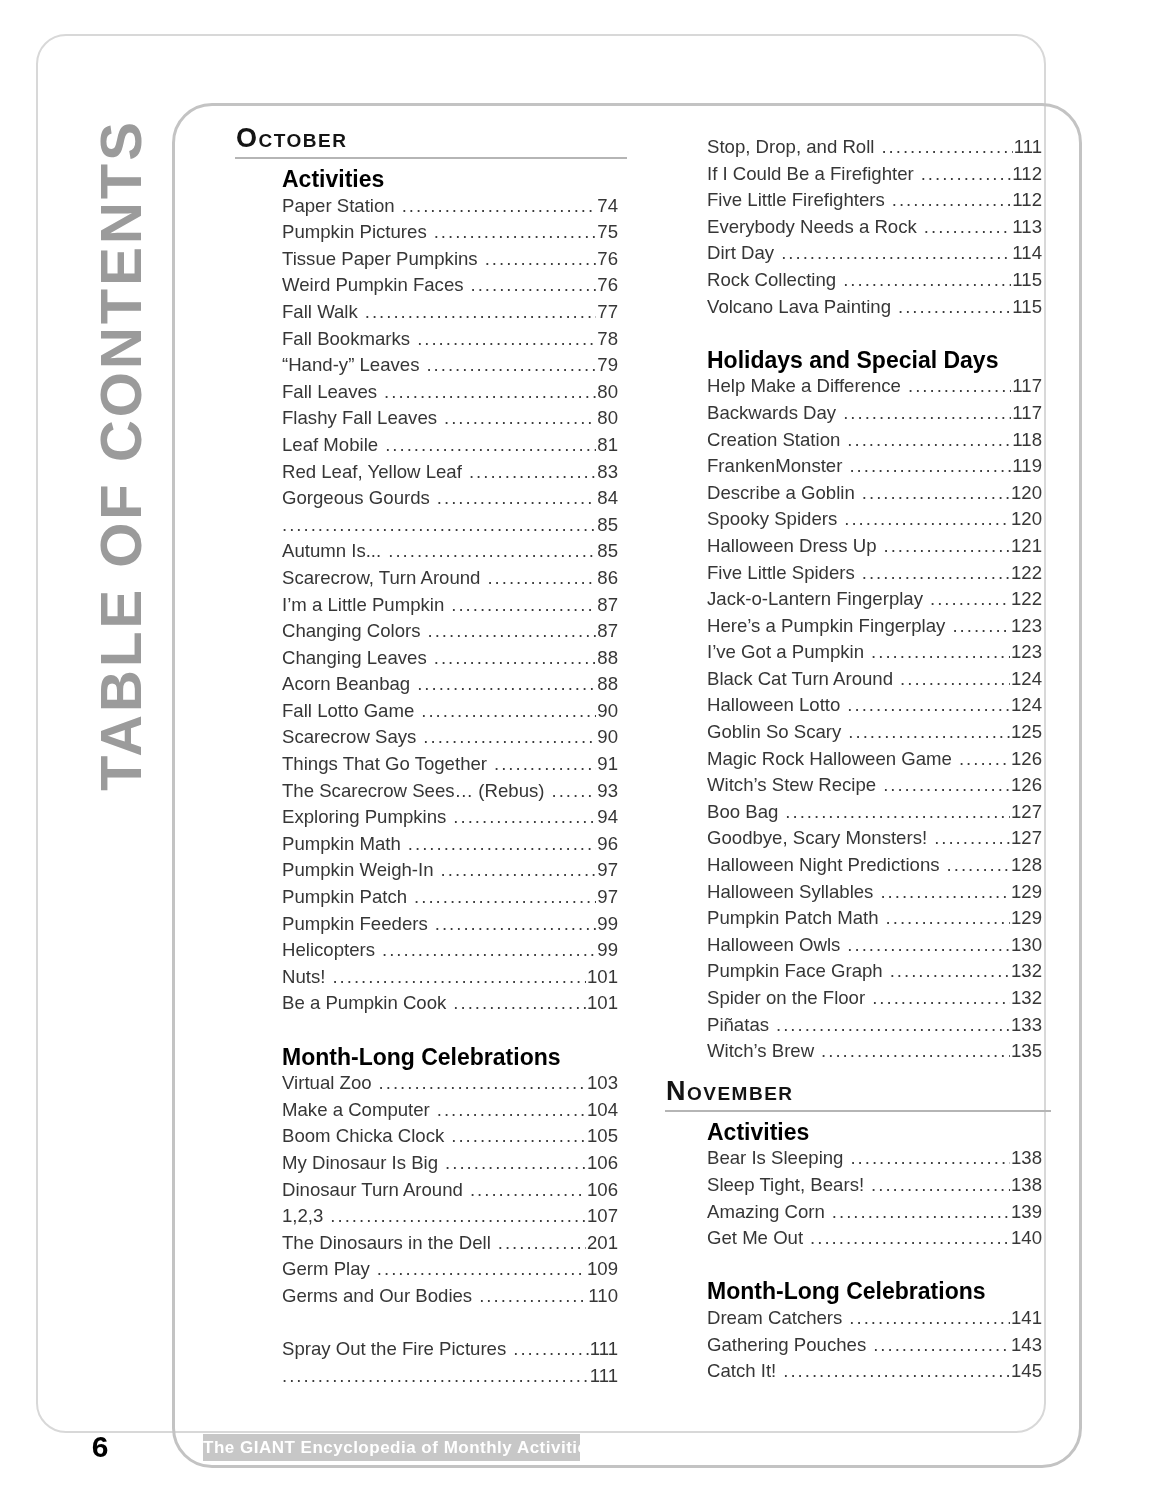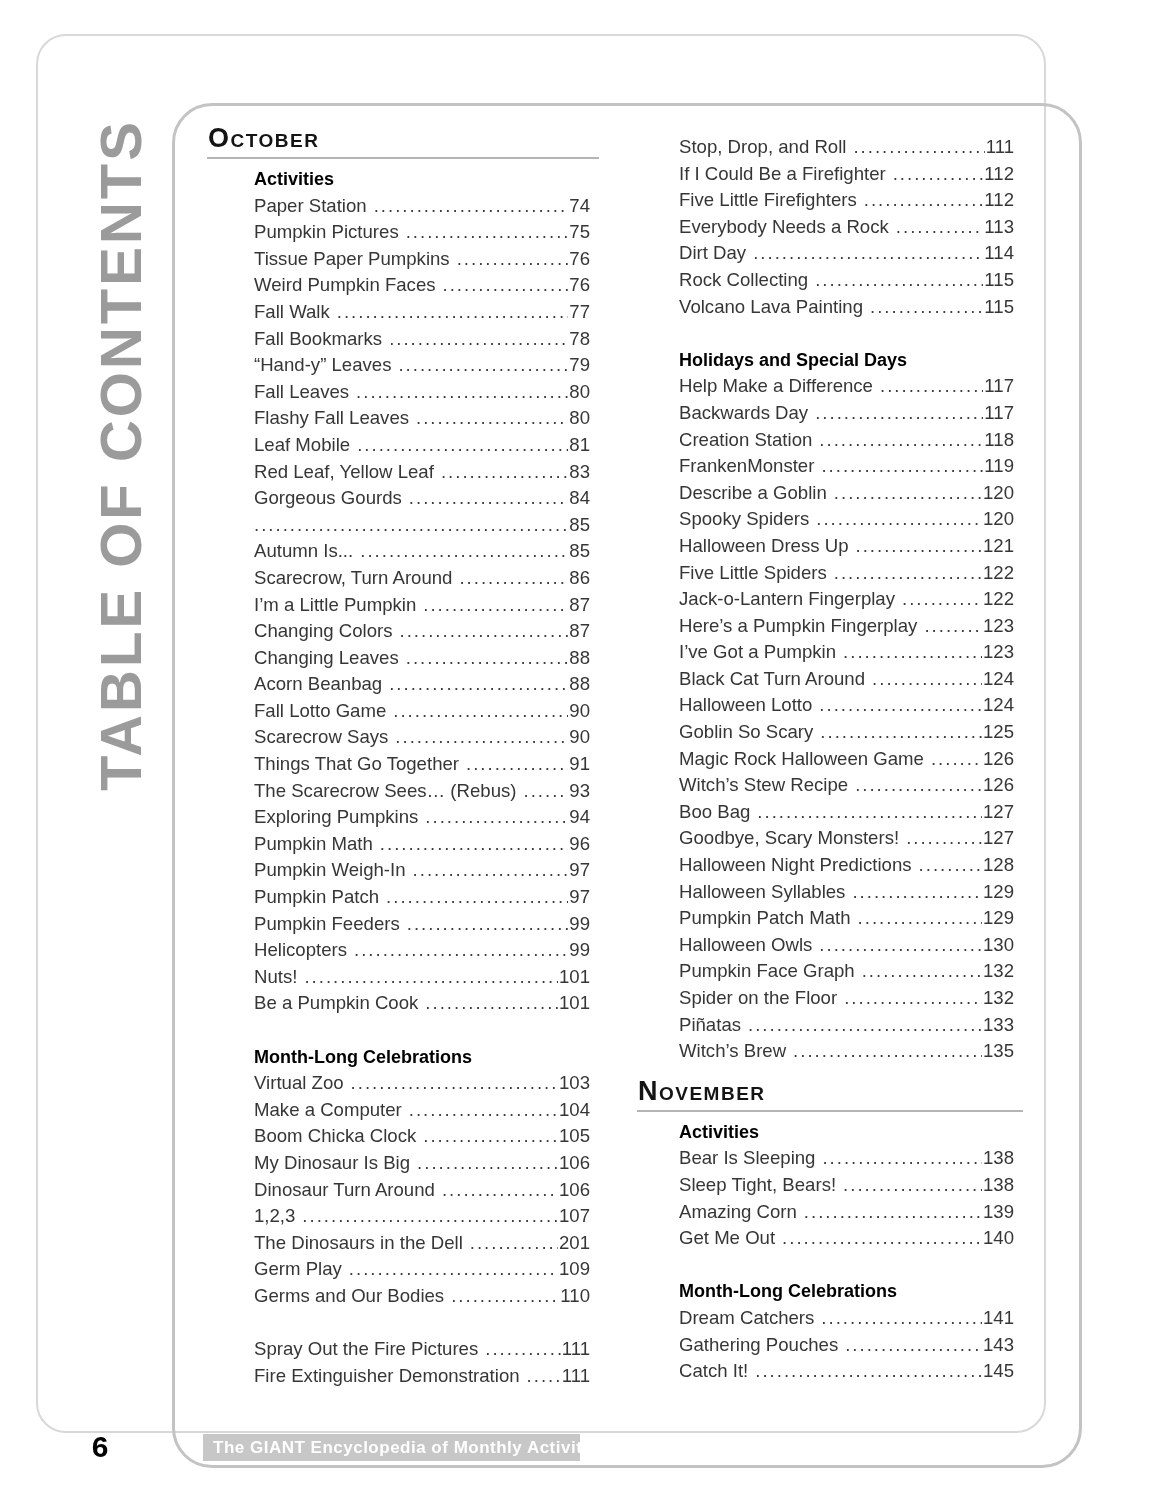--- a/index.html
+++ b/index.html
@@ -12,45 +12,45 @@
 
   
   #content-border{position:absolute;left:172px;top:103px;width:904px;height:1359px;
         border:3px solid #c3c3c3;border-radius:40px;background:transparent;}
 
   
   #vtitle{position:absolute;left:120px;top:455px;transform:translate(-50%,-50%) rotate(-90deg);
         white-space:nowrap;font-size:58px;font-weight:bold;letter-spacing:3px;color:#9b9b9b;}
 
   
-  .col{position:absolute;}
+  .col{position:absolute;margin-left:28px;}
   #col-0{left:207px;top:122px;width:383px;}
   #col-1{left:637px;top:134px;width:377px;}
 
   .month-heading{font-size:27px;font-weight:bold;font-variant:small-caps;
         letter-spacing:1.5px;color:#141414;line-height:32px;padding:0 0 3px 1px;
         border-bottom:2px solid #b5b5b5;margin:0 -9px 7px 0;}
   .month-heading.after{margin-top:10px;}
 
   .section{margin-top:26.6px;}
   .section.flush{margin-top:0;}
   #col-0 .section{margin-left:47px;}
   #col-1 .section{margin-left:42px;}
 
-  .section-title{font-weight:bold;font-size:18px;line-height:26.6px;color:#000;}
+  .section-title{font-weight:bold;font-size:23px;line-height:26.6px;color:#000;}
 
   .row{display:flex;align-items:baseline;line-height:26.6px;font-size:18.6px;color:#363636;}
   .label{white-space:nowrap;padding-right:7px;}
   .dots{flex:1;overflow:hidden;white-space:nowrap;letter-spacing:2px;min-width:8px;color:#3c3c3c;}
   .pnum{white-space:nowrap;padding-left:1px;}
 
   
   #footer-bar{position:absolute;left:203px;top:1434px;width:377px;height:27px;
         background:#c7c7c7;color:#fff;font-weight:bold;font-size:17px;line-height:27px;
-        padding-left:10px;box-sizing:border-box;letter-spacing:0.5px;white-space:nowrap;}
+        box-sizing:border-box;letter-spacing:0.5px;white-space:nowrap;}
   #page-num{position:absolute;left:84px;top:1430px;width:32px;text-align:center;
         font-size:30px;font-weight:bold;color:#000;}
 </style>
 </head>
 <body>
 
 <div id="page">
   <div id="outer-border"></div>
   <div id="content-border"></div>
 
@@ -263,21 +263,20 @@
           <span class="pnum">110</span>
         </div>
       </div>
       <div class="section">
         <div class="row">
           <span class="label">Spray Out the Fire Pictures</span>
           <span class="dots">........................................................................................................................</span>
           <span class="pnum">111</span>
         </div>
         <div class="row">
-          <span class="label">Fire Extinguisher Demonstration</span>
           <span class="dots">........................................................................................................................</span>
           <span class="pnum">111</span>
         </div>
       </div>
     </div>
   <div id="col-1" class="col">
       <div class="section flush">
         <div class="row">
           <span class="label">Stop, Drop, and Roll</span>
           <span class="dots">........................................................................................................................</span>

